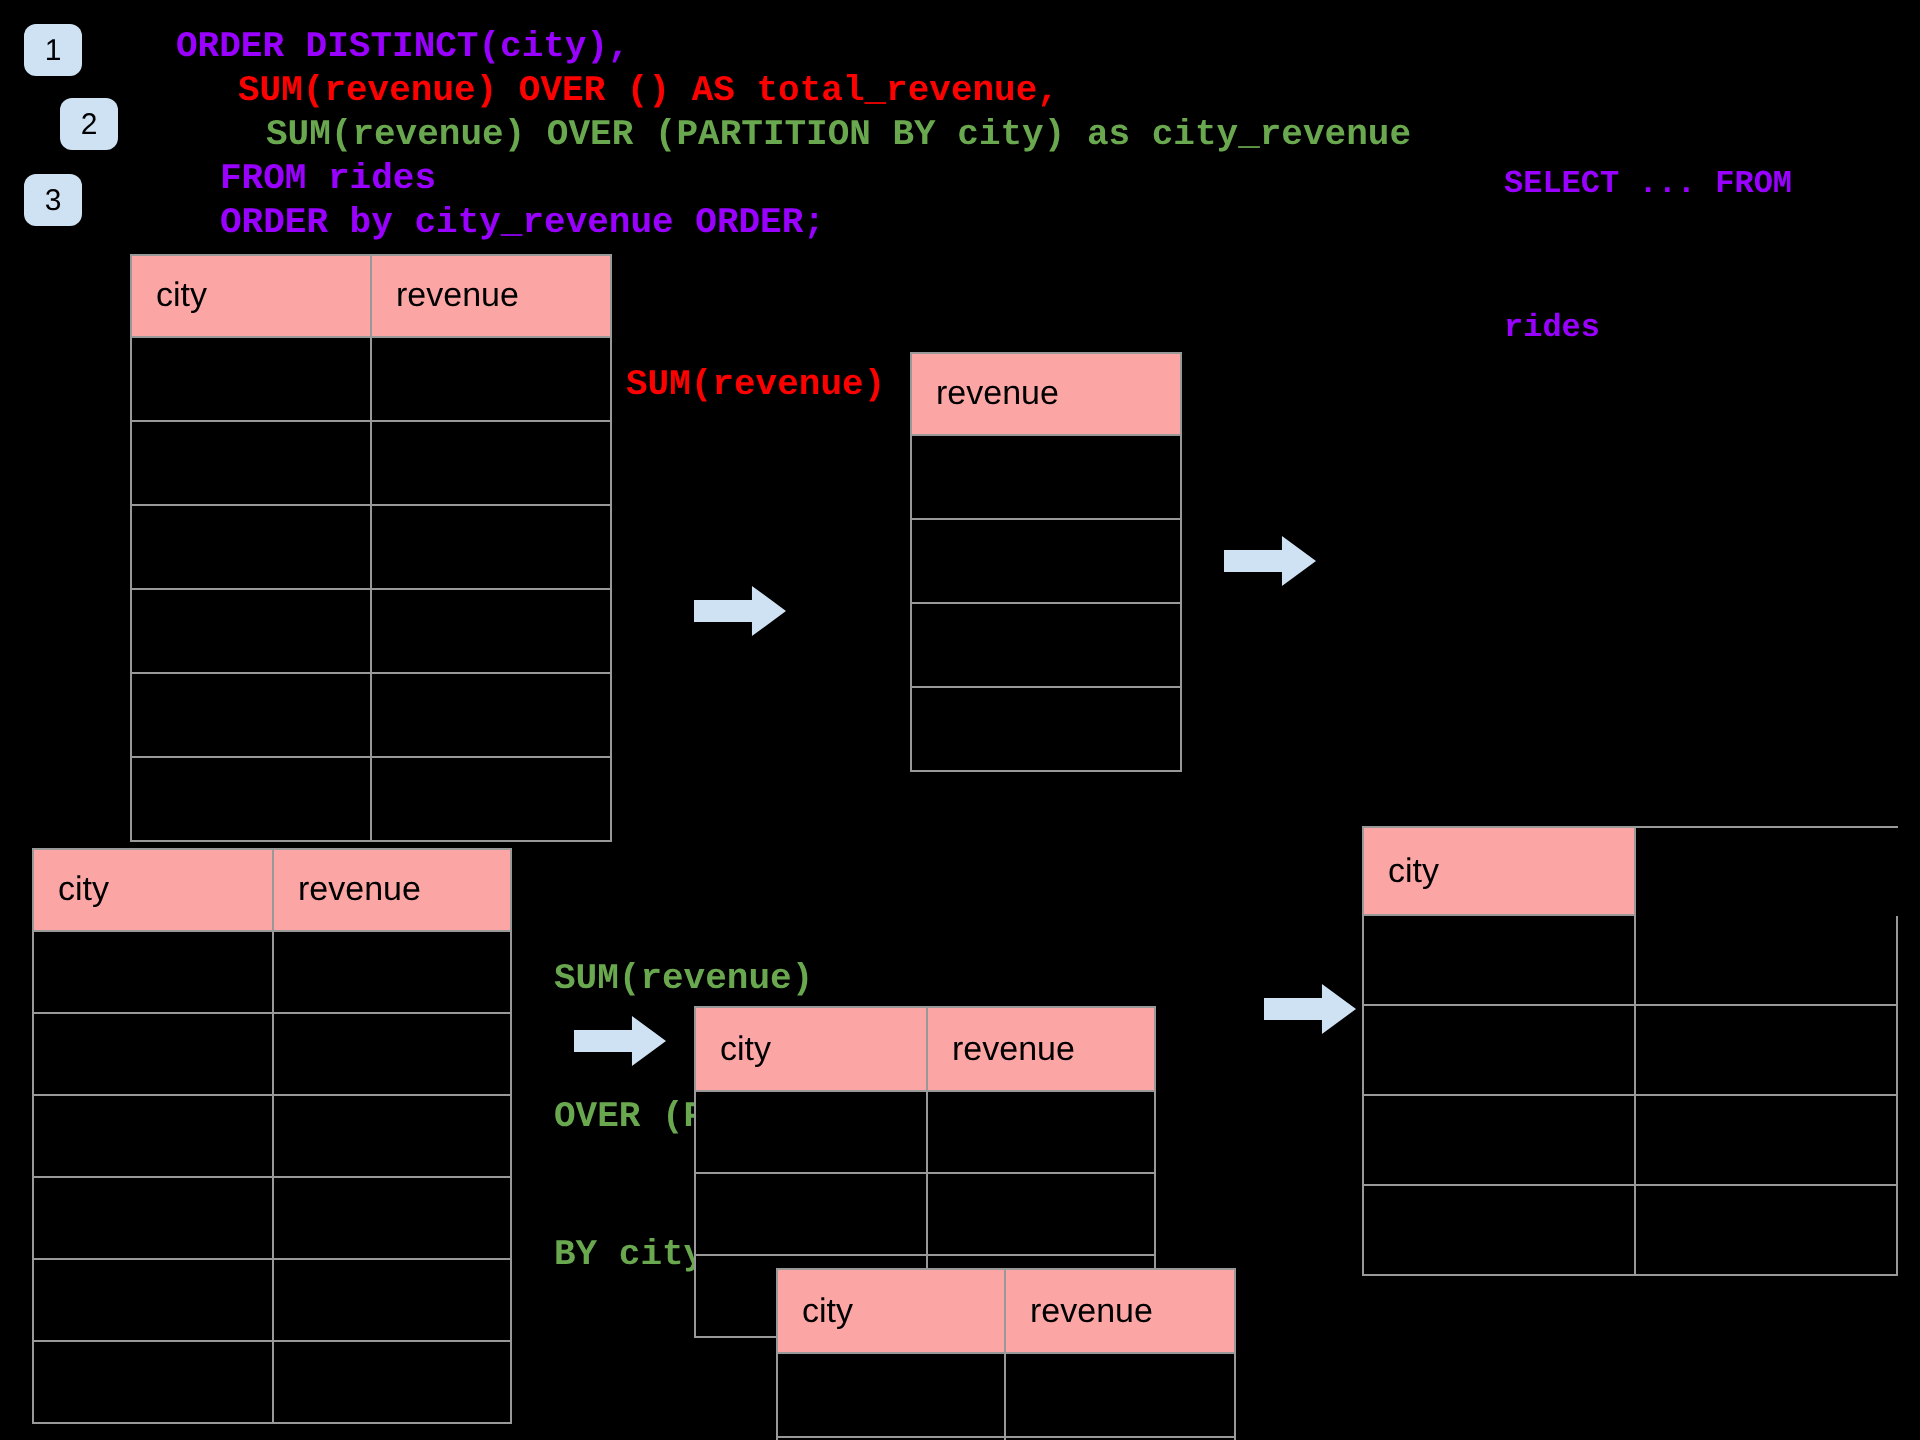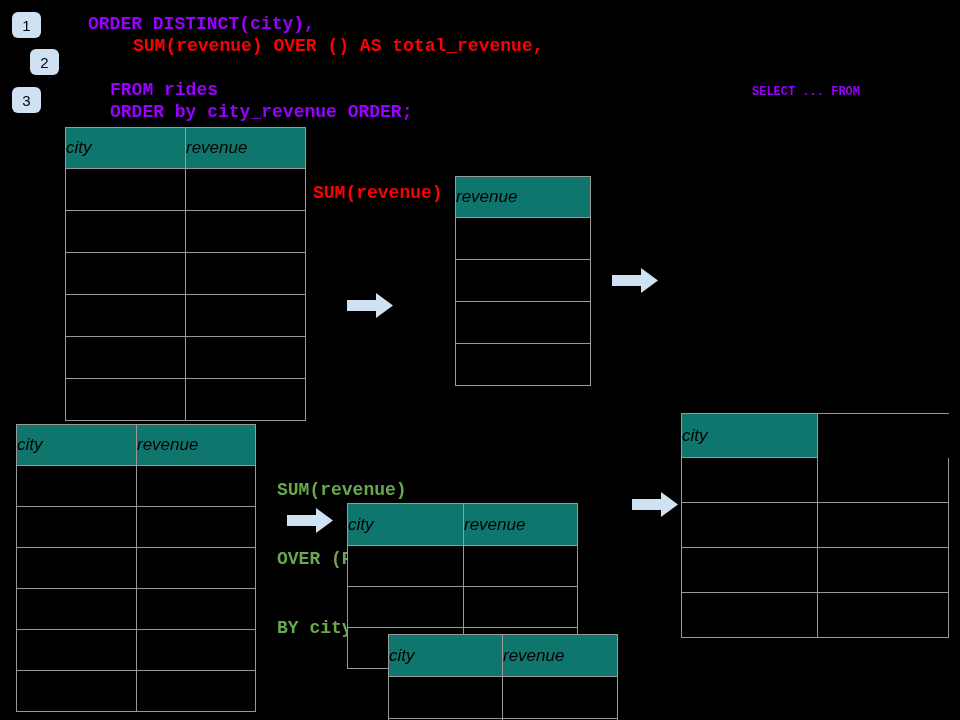--- a/index.html
+++ b/index.html
@@ -10,60 +10,62 @@
   }
   .code {
     position:absolute; font-family:"Liberation Mono", monospace;
     font-weight:bold; font-size:18px; line-height:22px; white-space:pre;
   }
   .purple { color:#9900FF; }
   .red    { color:#FF0000; }
   .green  { color:#6AA84F; }
   .note {
     position:absolute; font-family:"Liberation Mono", monospace;
-    font-weight:bold; font-size:12px; line-height:24px; white-space:pre;
+    font-weight:bold; font-size:16px; line-height:24px; white-space:pre;
     color:#9900FF;
   }
   .label2 { line-height:22px; }
   .label3 { line-height:23px; }
   .badge {
     position:absolute; width:29px; height:26px; background:#CFE2F3;
     border-radius:6px; color:#000; font-size:15px;
     display:flex; align-items:center; justify-content:center;
   }
   .table { position:absolute; border-top:1px solid #999; border-left:1px solid #999; }
   .tr { display:flex; }
   .cell { border-right:1px solid #999; border-bottom:1px solid #999; }
   .th {
-    background:#0f766e; color:#000; font-size:17px;
-    display:flex; align-items:center; white-space:pre;font-style:italic;
+    background:#fca5a5; color:#000; font-size:17px;
+    display:flex; align-items:center; padding-left:12px; white-space:pre;
   }
   .td { background:#000; }
   .ontop { z-index:2; }
   .arrow {
     position:absolute; width:46px; height:25px; background:#CFE2F3;
     clip-path:polygon(0 28%, 63% 28%, 63% 0, 100% 50%, 63% 100%, 63% 72%, 0 72%);
   }
 </style>
 </head>
 <body>
 
 <div class="canvas">
 
   <div class="badge" style="left:12px;top:12px">1</div>
   <div class="badge" style="left:30px;top:49px">2</div>
   <div class="badge" style="left:12px;top:87px">3</div>
 
   <div class="code purple" style="left:88px;top:13px">ORDER DISTINCT(city),</div>
-  <div class="code red" style="left:133px;top:35px">SUM(revenue) OVER () AS total_revenue,</div>
+  <div class="code red" style="left:119px;top:35px">SUM(revenue) OVER () AS total_revenue,</div>
+  <div class="code green" style="left:133px;top:57px">SUM(revenue) OVER (PARTITION BY city) as city_revenue</div>
   <div class="code purple" style="left:110px;top:79px">FROM rides</div>
   <div class="code purple" style="left:110px;top:101px">ORDER by city_revenue ORDER;</div>
 
   <div class="note" style="left:752px;top:32px">
     <div>SELECT ... FROM</div>
+    <div>rides</div>
   </div>
 
   <div class="code red label2" style="left:313px;top:138px">
     <div>SUM(revenue)</div>
   </div>
 
   <div class="code green label3" style="left:277px;top:433px">
     <div>SUM(revenue)</div>
     <div>OVER (PARTITION</div>
     <div>BY city)</div>

